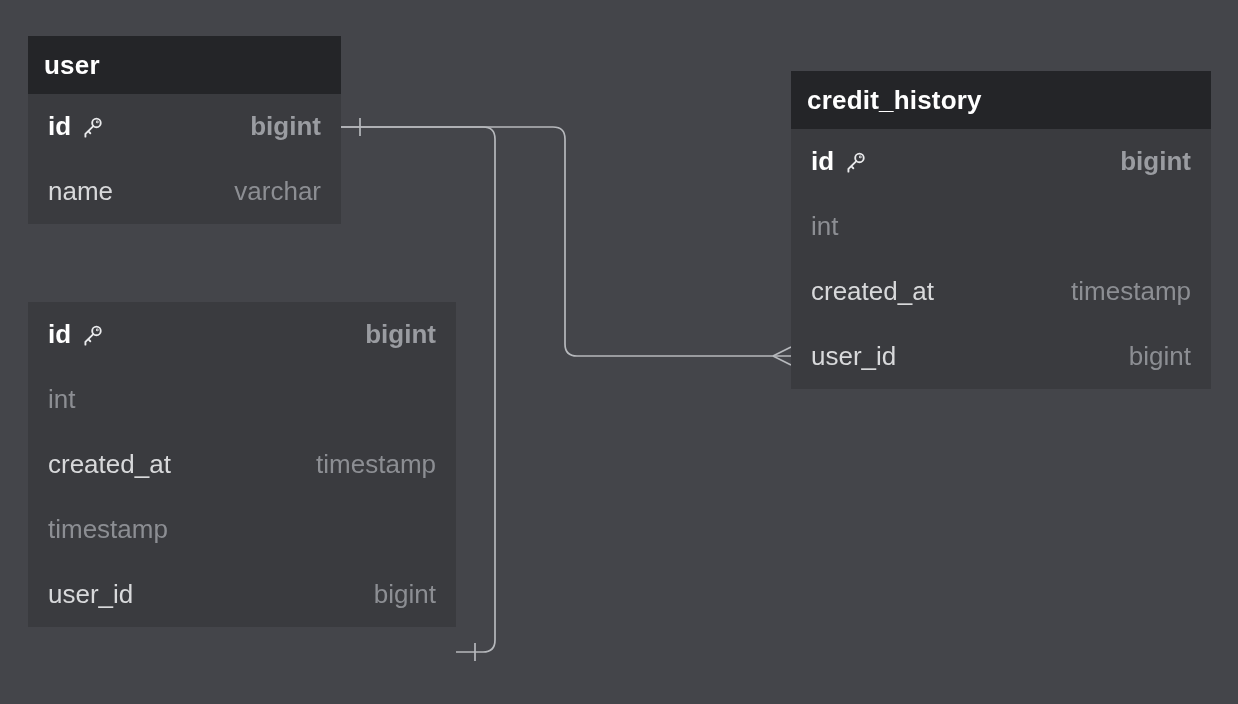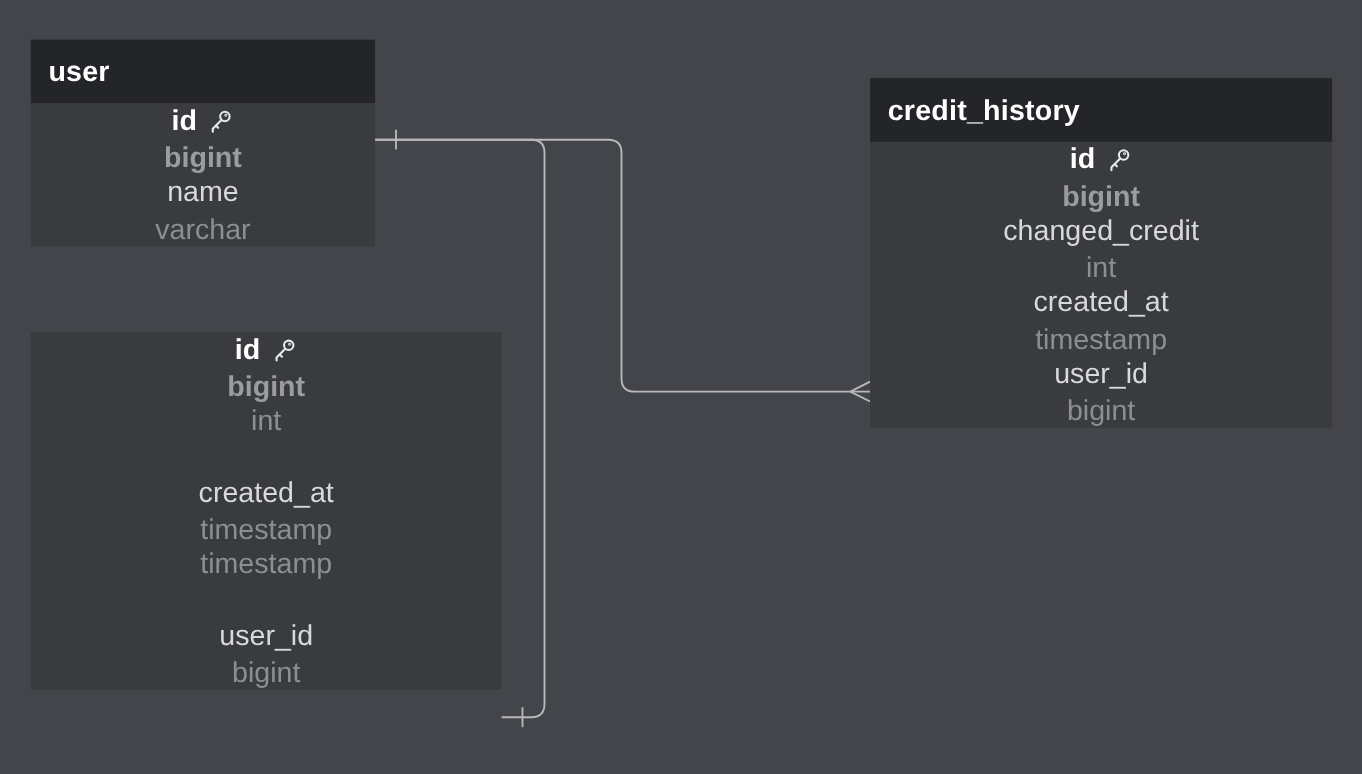--- a/index.html
+++ b/index.html
@@ -46,21 +46,20 @@
   }
   .table-body {
     background: var(--table-body-bg, #3a3b3f);
   }
   .table-row {
     height: 65px;
     display: flex;
     align-items: center;
     justify-content: space-between;
     padding: 0 20px;
-    flex-direction: column;
   }
   .col-name-wrap {
     display: flex;
     align-items: center;
     gap: 9px;
     min-width: 0;
   }
   .col-name { color: var(--field-name-text, #d8d9db); }
   .col-type { color: var(--field-type-text, #8c8e93); }
   .table-row.pk .col-name { color: var(--pk-name-text, #ffffff); font-weight: 700; }
@@ -158,24 +157,20 @@
       <span class="col-name">id</span>
       <svg class="key-icon" viewBox="0 0 24 24" fill="none" stroke="currentColor" stroke-width="1.8" stroke-linecap="round" stroke-linejoin="round" xmlns="http://www.w3.org/2000/svg">
         <circle cx="15.8" cy="7.6" r="4.1"></circle>
         <circle cx="16.6" cy="6.6" r="0.4" fill="currentColor"></circle>
         <path d="M12.8 10.6 L5.2 18.2 L5.2 20.8 M7.9 15.5 L9.9 17.5"></path>
       </svg>
     </span>
     <span class="col-type">bigint</span>
   </div>
           <div class="table-row">
-    <span class="col-name-wrap">
-      <span class="col-name">changed_credit</span>
-
-    </span>
     <span class="col-type">int</span>
   </div>
           <div class="table-row">
     <span class="col-name-wrap">
       <span class="col-name">created_at</span>
 
     </span>
     <span class="col-type">timestamp</span>
   </div>
           <div class="table-row">

